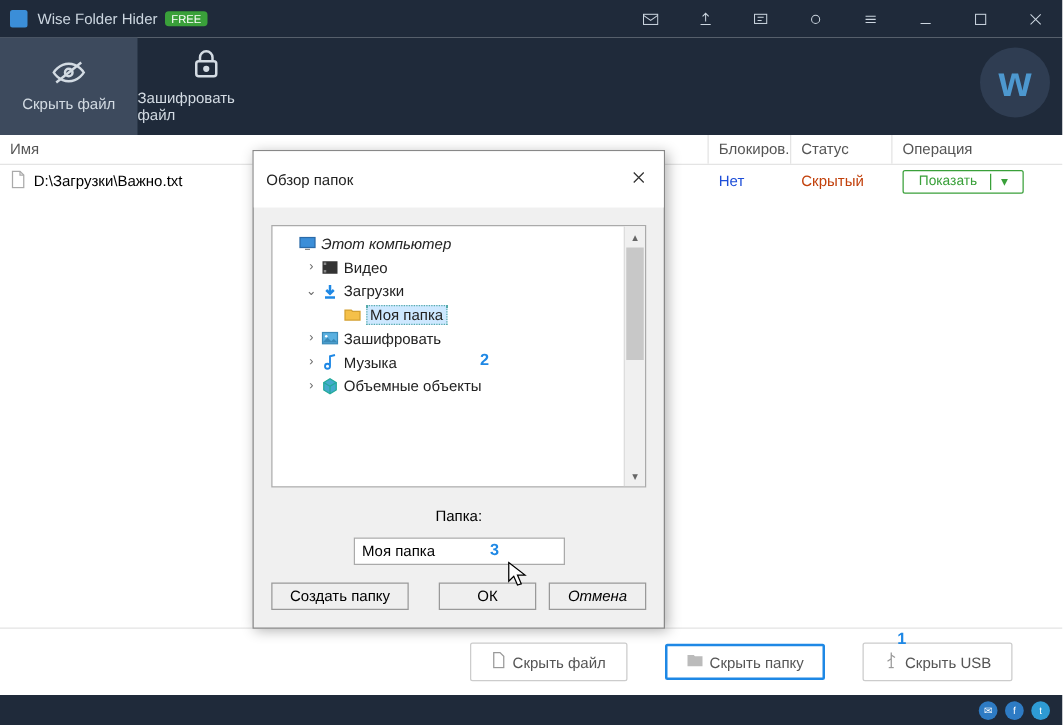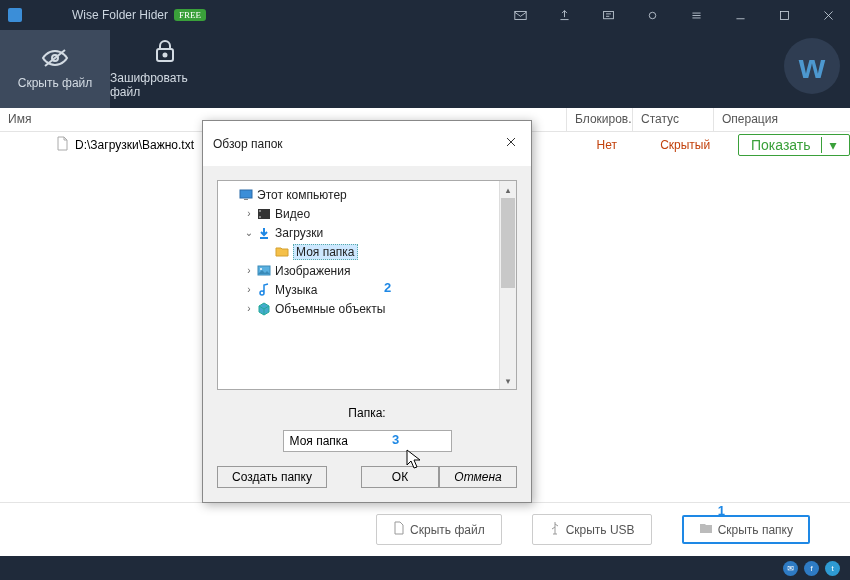--- a/index.html
+++ b/index.html
@@ -1,42 +1,42 @@
 <!DOCTYPE html>
 <html><head>
 <meta charset="utf-8">
 <style>
 * { margin: 0; padding: 0; box-sizing: border-box; font-family: "Segoe UI", Tahoma, sans-serif; }
 body { width: 850px; height: 580px; background: #fff; overflow: hidden; position: relative; }
 
 .titlebar { height: 30px; background: #1f2a3a; display: flex; align-items: center; color: #ccd6e0; font-size: 12px; }
 .titlebar .logo { width: 14px; height: 14px; background: #3b8ed8; margin: 0 8px; border-radius: 2px; }
-.titlebar .title { flex: 0 0 auto; margin-left: 42px; }
-.titlebar .badge { margin-left: 6px; background: #3aa03a; color: #fff; font-size: 9px; padding: 1px 5px; border-radius: 3px; font-family: Liberation Serif, serif; }
+.titlebar .title { flex: 0 0 auto; }
+.titlebar .badge { margin-left: 6px; background: #3aa03a; color: #fff; font-size: 9px; padding: 1px 5px; border-radius: 3px; }
 .titlebar .spacer { flex: 1; }
 .titlebar .tb-icon { width: 44px; height: 30px; display: flex; align-items: center; justify-content: center; color: #ccd6e0; cursor: pointer; }
 .titlebar .tb-icon svg { width: 13px; height: 13px; }
 
 .toolbar { height: 78px; background: #1f2a3a; display: flex; align-items: stretch; position: relative; }
 .tool-btn { width: 110px; display: flex; flex-direction: column; align-items: center; justify-content: center; color: #d3dbe3; cursor: pointer; font-size: 12px; }
 .tool-btn.active { background: #3d4a5d; }
 .tool-btn .ticon { margin-bottom: 5px; }
 .wlogo { position: absolute; right: 10px; top: 8px; width: 56px; height: 56px; border-radius: 50%; background: #2f3d52; display: flex; align-items: center; justify-content: center; color: #4d98cf; font-size: 34px; font-weight: 600; }
 
 .columns { height: 24px; background: #fff; border-bottom: 1px solid #e4e4e4; display: flex; font-size: 12px; color: #555; }
 .col { border-right: 1px solid #e4e4e4; padding: 4px 8px; overflow: hidden; white-space: nowrap; }
 .col.name { width: 567px; }
 .col.lock { width: 66px; }
 .col.status { width: 81px; }
 .col.op { width: 120px; border-right: none; }
 
-.list-row { height: 26px; display: flex; align-items: center; font-size: 12px; padding-left: 48px; }
+.list-row { height: 26px; display: flex; align-items: center; font-size: 12px; }
 .list-row .cell { padding: 0 8px; }
 .list-row .file-icon { margin-right: 6px; color: #888; }
-.list-row .show-btn { border: 1px solid #3aa03a; color: #3aa03a; padding: 2px 12px; font-size: 14px; border-radius: 2px; cursor: pointer; display: inline-flex; align-items: center; }
+.list-row .show-btn { border: 1px solid #3aa03a; color: #3aa03a; padding: 2px 12px; font-size: 11px; border-radius: 2px; cursor: pointer; display: inline-flex; align-items: center; }
 .list-row .show-btn .dd { margin-left: 10px; padding-left: 8px; border-left: 1px solid #3aa03a; }
 
 .bottom-bar { position: absolute; left: 0; right: 0; bottom: 24px; height: 54px; border-top: 1px solid #e4e4e4; background: #fff; display: flex; align-items: center; justify-content: flex-end; gap: 30px; padding-right: 40px; }
 .bb-btn { border: 1px solid #ccc; background: #fff; padding: 6px 16px; font-size: 12px; color: #555; border-radius: 2px; cursor: pointer; display: flex; align-items: center; gap: 5px; }
 .bb-btn.highlight { border: 2px solid #1e88e5; padding: 5px 15px; }
 .bb-btn .mini-icon { color: #999; }
 .num-label { position: absolute; color: #1e88e5; font-weight: 600; font-size: 13px; }
 .num1 { bottom: 62px; right: 125px; }
 
 .statusbar { position: absolute; left: 0; right: 0; bottom: 0; height: 24px; background: #1f2a3a; display: flex; align-items: center; justify-content: flex-end; gap: 6px; padding-right: 10px; }
@@ -57,21 +57,21 @@
 .tree-item.selected .label-text { background: #cde8ff; border: 1px dotted #5aa; padding: 0 2px; }
 .exp { width: 14px; text-align: center; color: #666; font-size: 10px; }
 .ticon-small { width: 16px; display: flex; justify-content: center; margin-right: 3px; }
 .scrollbar { position: absolute; right: 0; top: 0; bottom: 0; width: 17px; background: #f0f0f0; border-left: 1px solid #ddd; }
 .scroll-thumb { position: absolute; left: 1px; right: 1px; top: 17px; height: 90px; background: #c8c8c8; }
 .scroll-arrow { position: absolute; left: 0; right: 0; height: 17px; display: flex; align-items: center; justify-content: center; color: #666; font-size: 9px; }
 .sa-up { top: 0; } .sa-down { bottom: 0; }
 
 .folder-row { display: flex; align-items: center; margin-top: 16px; gap: 10px; font-size: 12px; flex-direction: column; }
 .folder-input { flex: 1; border: 1px solid #aaa; background: #fff; padding: 3px 6px; font-size: 12px; }
-.dlg-buttons { display: flex; margin-top: 14px; align-items: center; }
+.dlg-buttons { display: flex; gap: 10px; margin-top: 14px; align-items: center; }
 .dlg-btn { border: 1px solid #999; background: #efefef; padding: 3px 0; font-size: 12px; cursor: pointer; text-align: center; }
 .dlg-btn.create { width: 110px; }
 .dlg-btn.ok { width: 78px; margin-left: auto; }
 .dlg-btn.cancel { width: 78px; font-style: italic; }
 .cursor { position: absolute; left: 406px; top: 449px; pointer-events: none; }
 .num2 { position: absolute; left: 384px; top: 280px; color: #1e88e5; font-weight: 600; font-size: 13px; }
 .num3 { position: absolute; left: 392px; top: 432px; color: #1e88e5; font-weight: 600; font-size: 13px; }
 </style>
 </head>
 <body>
@@ -153,48 +153,48 @@
 </div>
 
 <div class="list-row">
   <div class="cell" style="width:567px; display:flex; align-items:center;">
     <span class="file-icon"><svg width="13" height="15" viewBox="0 0 13 15" fill="none" stroke="#aaa">
           <path d="M2 1h6l3 3v10H2z"></path>
           <path d="M8 1v3h3"></path>
         </svg></span>
     <span>D:\Загрузки\Важно.txt</span>
   </div>
-  <div class="cell" style="width:66px; color:#c2410c;">Нет</div>
+  <div class="cell" style="width:66px; color:#1d4ed8;">Нет</div>
   <div class="cell" style="width:81px; color:#c2410c;">Скрытый</div>
   <div class="cell" style="width:120px;">
     <span class="show-btn">
       <span>Показать</span>
       <span class="dd">▾</span>
     </span>
   </div>
 </div>
 
 <div class="bottom-bar">
   <div class="bb-btn">
     <span class="mini-icon"><svg width="12" height="14" viewBox="0 0 12 14" fill="none" stroke="#999">
           <path d="M2 1h5l3 3v9H2z"></path>
         </svg></span>
     <span>Скрыть файл</span>
   </div>
+  <div class="bb-btn highlight">
+    <span class="mini-icon"><svg width="14" height="12" viewBox="0 0 14 12" fill="#bbb">
+          <path d="M1 2h5l1 1h6v8H1z"></path>
+        </svg></span>
+    <span>Скрыть папку</span>
+  </div>
   <div class="bb-btn">
     <span class="mini-icon"><svg width="12" height="14" viewBox="0 0 12 14" fill="none" stroke="#999">
           <path d="M6 1v12M6 3l3 2M6 6l-3 2M4 13h4"></path>
         </svg></span>
     <span>Скрыть USB</span>
-  </div>
-  <div class="bb-btn highlight">
-    <span class="mini-icon"><svg width="14" height="12" viewBox="0 0 14 12" fill="#bbb">
-          <path d="M1 2h5l1 1h6v8H1z"></path>
-        </svg></span>
-    <span>Скрыть папку</span>
   </div>
 </div>
 <span class="num-label num1">1</span>
 
 <div class="statusbar">
   <div class="sb-circle sb-mail">✉</div>
   <div class="sb-circle sb-fb">f</div>
   <div class="sb-circle sb-tw">t</div>
 </div>
 
@@ -202,21 +202,21 @@
   <div class="dlg-title">
     <span>Обзор папок</span>
     <div class="spacer"></div>
     <span class="dlg-close"><svg width="12" height="12" viewBox="0 0 12 12" stroke="#333">
           <path d="M2 2l8 8M10 2l-8 8"></path>
         </svg></span>
   </div>
   <div class="dlg-body">
     <div class="tree-box">
       <div class="tree-inner" id="tree-inner">
-          <div class="tree-item" style="padding-left: 4px;">
+          <div class="tree-item" style="padding-left: 4px; font-style: italic;">
             <span class="exp"></span>
             <span class="ticon-small">
               <svg width="14" height="12" viewBox="0 0 14 12">
                 <rect x="1" y="1" width="12" height="8" fill="#3b8ed8" stroke="#2a6aa8"></rect>
                 <rect x="5" y="10" width="4" height="1" fill="#888"></rect>
               </svg>
             </span>
             <span class="label-text">Этот компьютер</span>
           </div>
           <div class="tree-item" style="padding-left: 22px;">
@@ -251,21 +251,21 @@
           </div>
           <div class="tree-item" style="padding-left: 22px;">
             <span class="exp">›</span>
             <span class="ticon-small">
               <svg width="14" height="11" viewBox="0 0 14 11">
                 <rect x="1" y="1" width="12" height="9" fill="#5ab0e0" stroke="#3a8ab8"></rect>
                 <circle cx="4" cy="4" r="1" fill="#fff"></circle>
                 <path d="M1 9l4-4 3 3 2-2 3 3" fill="#3a8ab8"></path>
               </svg>
             </span>
-            <span class="label-text">Изображения</span>
+            <span class="label-text">Зашифровать</span>
           </div>
           <div class="tree-item" style="padding-left: 22px;">
             <span class="exp">›</span>
             <span class="ticon-small">
               <svg width="12" height="14" viewBox="0 0 12 14">
                 <path d="M4 12a2 2 0 100-4 2 2 0 000 4zM6 10V2l4-1" fill="none" stroke="#1e88e5" stroke-width="1.5"></path>
               </svg>
             </span>
             <span class="label-text">Музыка</span>
           </div>

